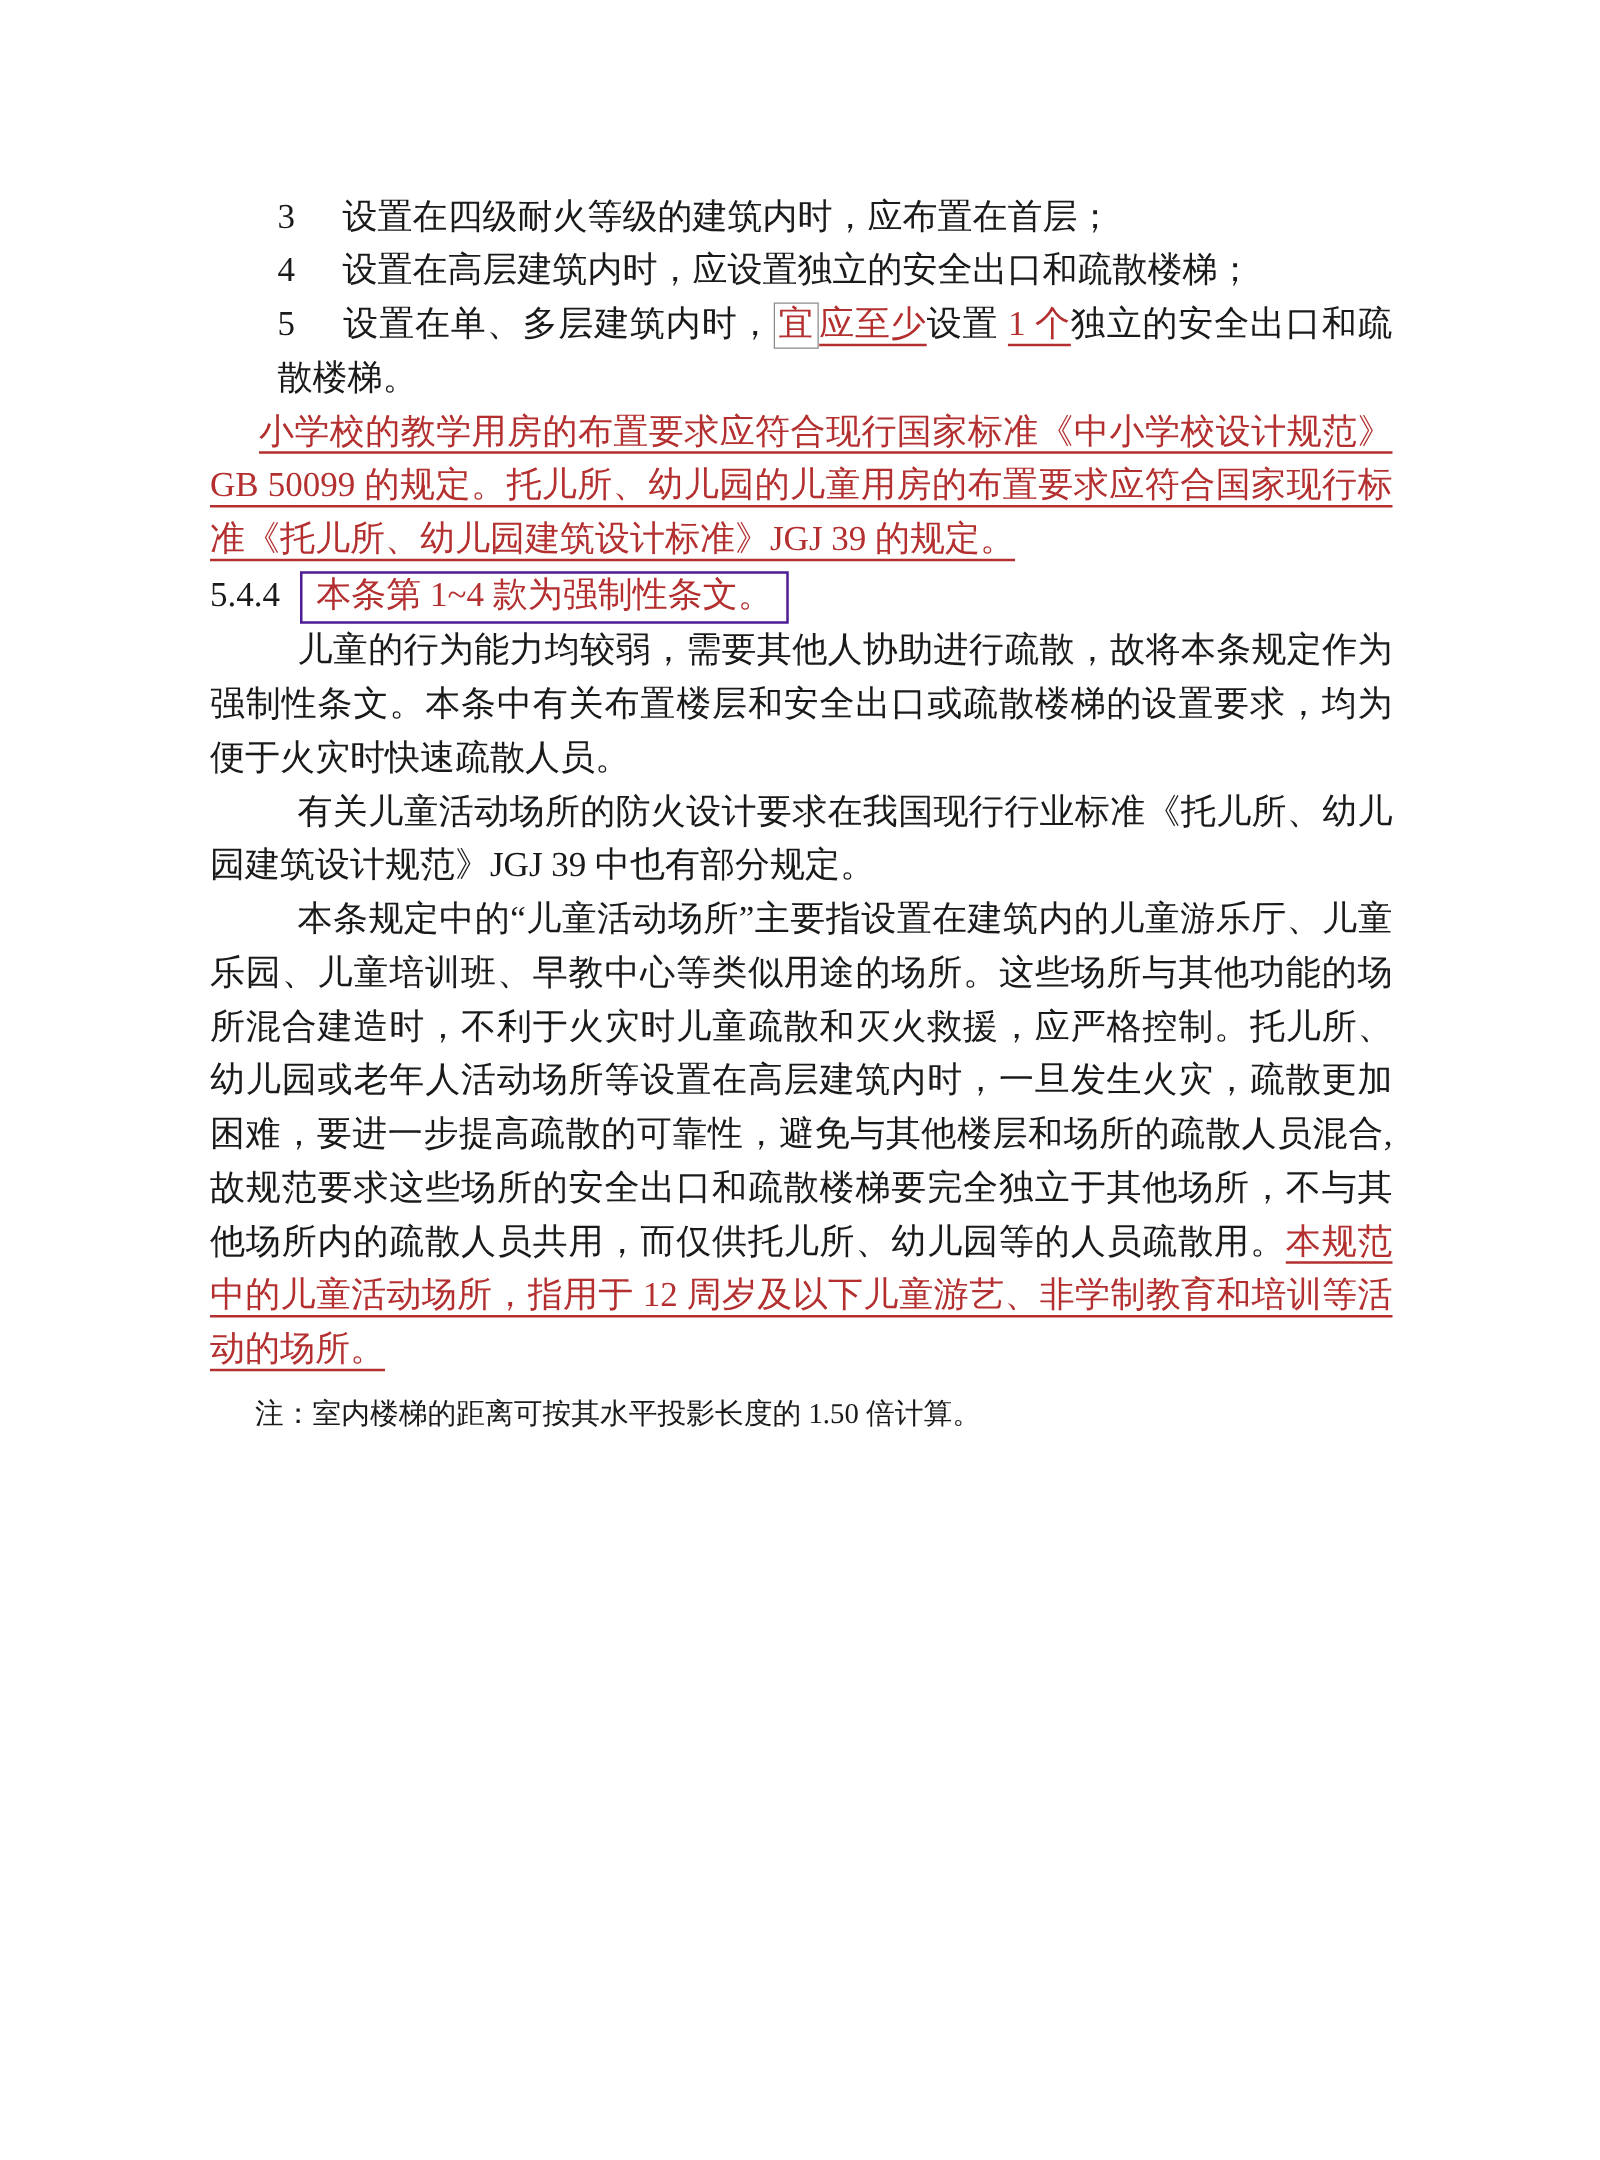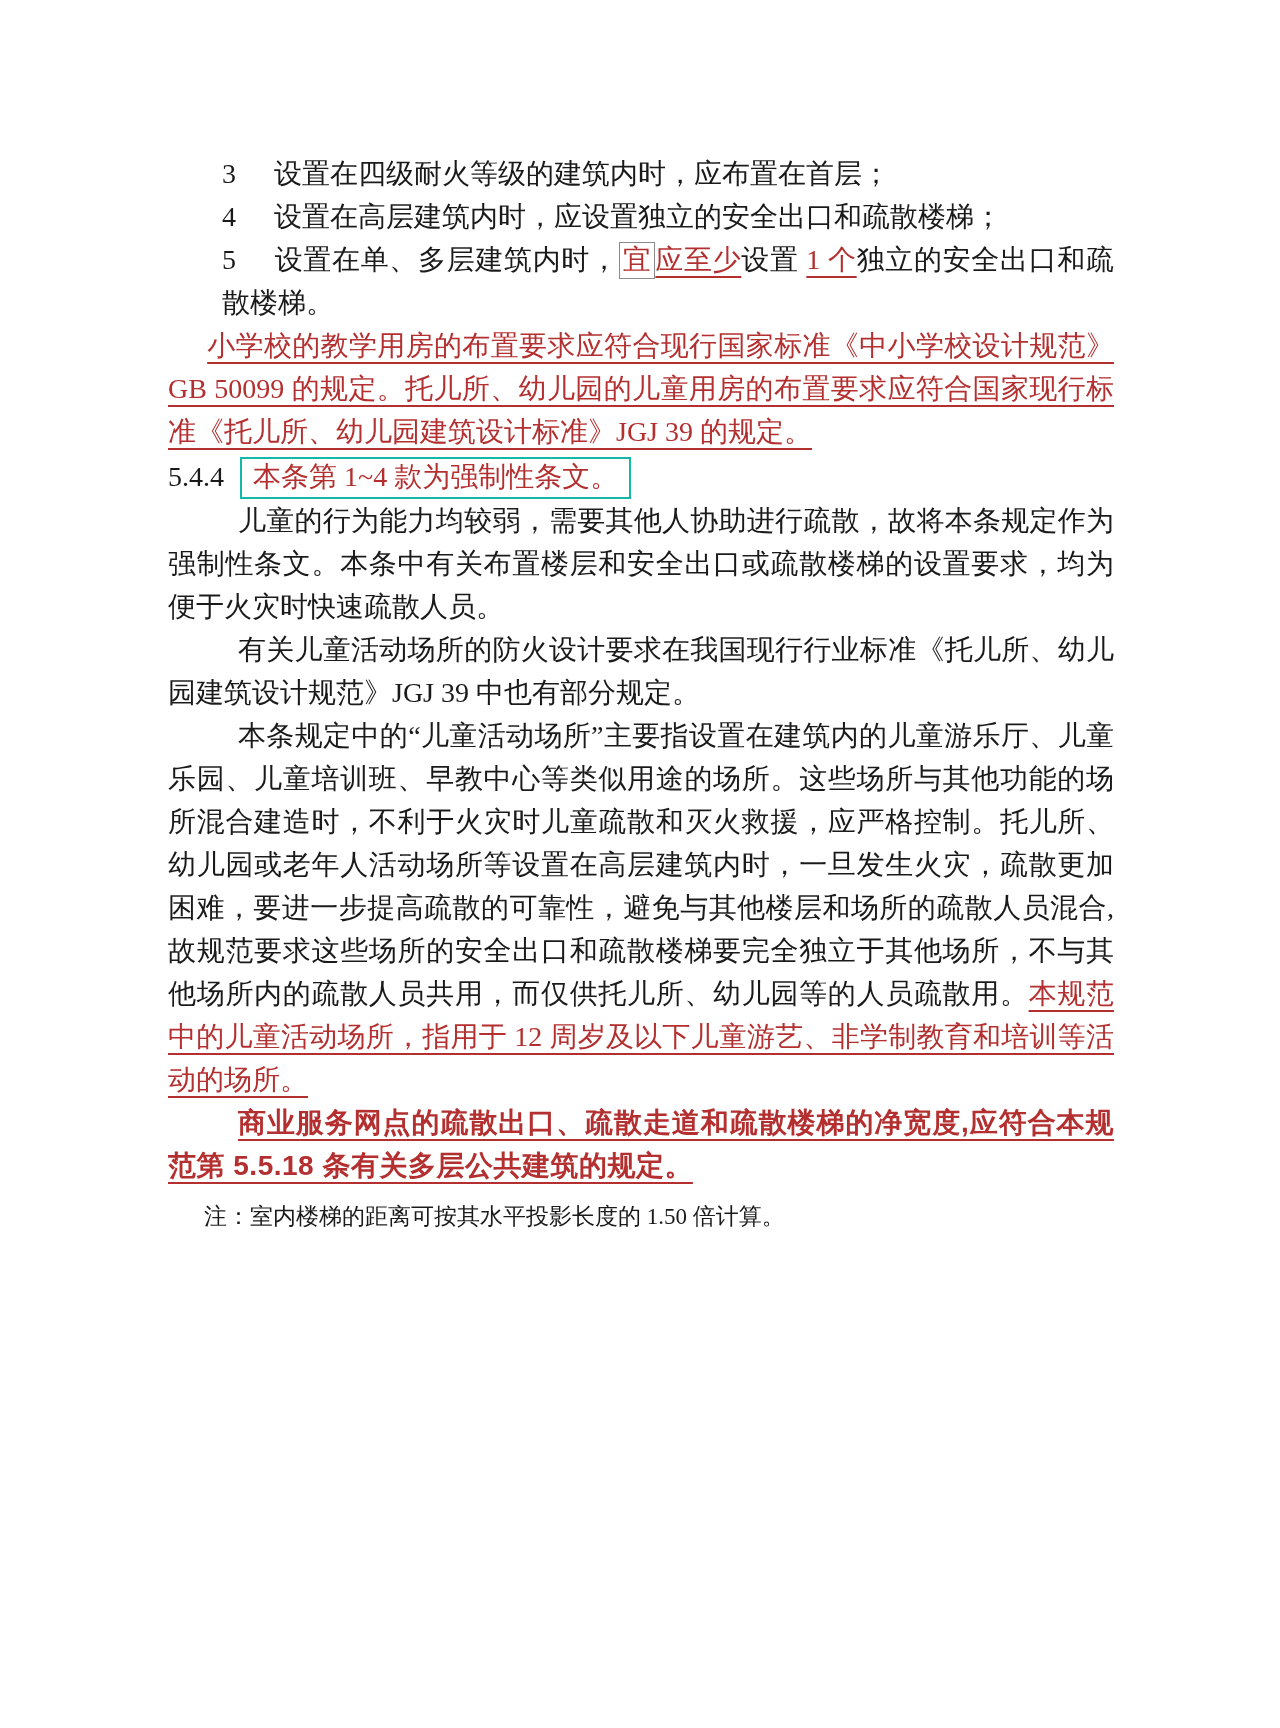--- a/index.html
+++ b/index.html
@@ -40,21 +40,21 @@
     text-underline-offset:7px;
   }
   .run.del {
     color:var(--red);
     border:1px solid #8a8a8a;
     padding:1px 3px 3px 3px;
   }
   .run.boxed {
     color:var(--red);
     display:inline-block;
-    border:2px solid #14b8a6;
+    border:2px solid #4c1d95;
     line-height:33px;
     padding:1px 11px 4px 11px;
     margin-left:16px;
     text-align:left;
   }
   .run.sup {
     font-size:0.62em;
     vertical-align:super;
     line-height:0;
   }
@@ -65,17 +65,16 @@
 <div class="doc-body">
   <div id="blocks">
       <p class="blk item"><span class="run num">3</span><span class="run normal">设置在四级耐火等级的建筑内时，应布置在首层；</span></p>
       <p class="blk item"><span class="run num">4</span><span class="run normal">设置在高层建筑内时，应设置独立的安全出口和疏散楼梯；</span></p>
       <p class="blk item"><span class="run num">5</span><span class="run normal">设置在单、多层建筑内时，</span><span class="run del">宜</span><span class="run ins">应至少</span><span class="run normal">设置 </span><span class="run ins">1 个</span><span class="run normal">独立的安全出口和疏散楼梯。</span></p>
       <p class="blk inspara"><span class="run ins">小学校的教学用房的布置要求应符合现行国家标准《中小学校设计规范》GB 50099 的规定。托儿所、幼儿园的儿童用房的布置要求应符合国家现行标准《托儿所、幼儿园建筑设计标准》JGJ 39 的规定。</span></p>
       <p class="blk clause"><span class="run normal">5.4.4</span><span class="run boxed">本条第 1~4 款为强制性条文。</span></p>
       <p class="blk para"><span class="run normal">儿童的行为能力均较弱，需要其他人协助进行疏散，故将本条规定作为强制性条文。本条中有关布置楼层和安全出口或疏散楼梯的设置要求，均为便于火灾时快速疏散人员。</span></p>
       <p class="blk para"><span class="run normal">有关儿童活动场所的防火设计要求在我国现行行业标准《托儿所、幼儿园建筑设计规范》JGJ 39 中也有部分规定。</span></p>
       <p class="blk para"><span class="run normal">本条规定中的“儿童活动场所”主要指设置在建筑内的儿童游乐厅、儿童乐园、儿童培训班、早教中心等类似用途的场所。这些场所与其他功能的场所混合建造时，不利于火灾时儿童疏散和灭火救援，应严格控制。托儿所、幼儿园或老年人活动场所等设置在高层建筑内时，一旦发生火灾，疏散更加困难，要进一步提高疏散的可靠性，避免与其他楼层和场所的疏散人员混合,故规范要求这些场所的安全出口和疏散楼梯要完全独立于其他场所，不与其他场所内的疏散人员共用，而仅供托儿所、幼儿园等的人员疏散用。</span><span class="run ins">本规范中的儿童活动场所，指用于 12 周岁及以下儿童游艺、非学制教育和培训等活动的场所。</span></p>
-      <p class="blk sans para"><span class="run ins">商业服务网点的疏散出口、疏散走道和疏散楼梯的净宽度,应符合本规范第 5.5.18 条有关多层公共建筑的规定。</span></p>
       <p class="blk note"><span class="run normal">注：室内楼梯的距离可按其水平投影长度的 1.50 倍计算。</span></p>
     </div>
 
 </div>
 
 </body></html>

